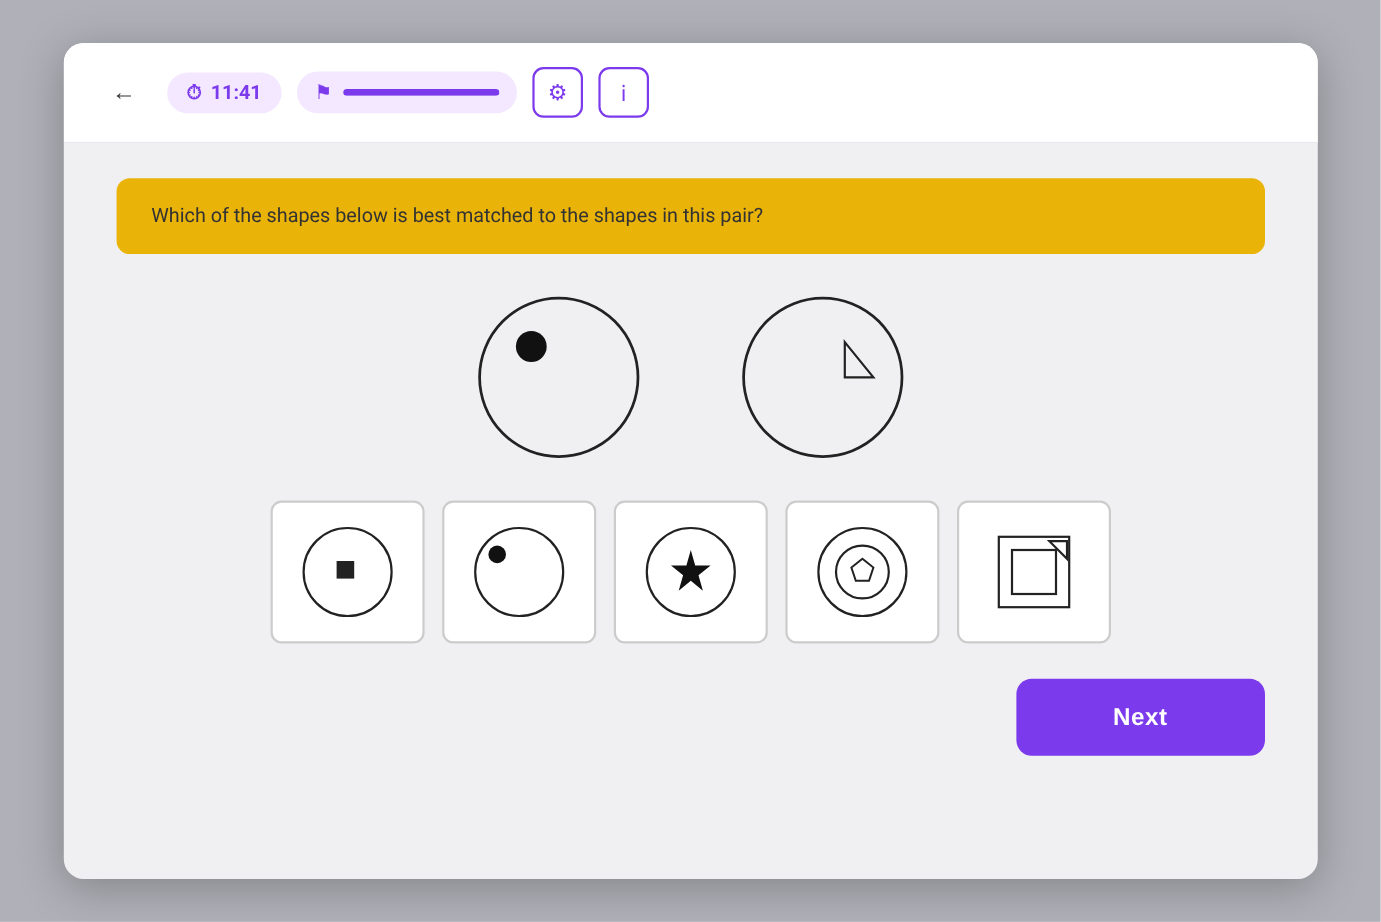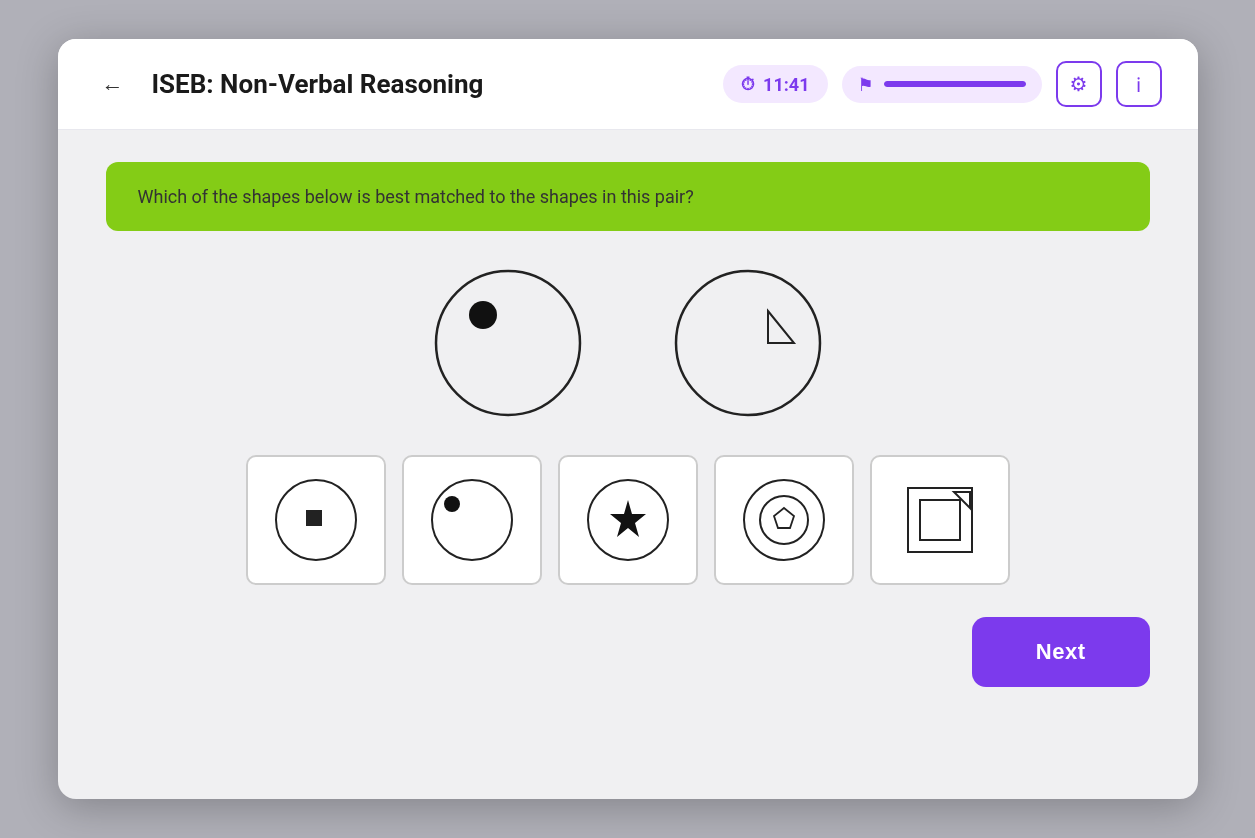--- a/index.html
+++ b/index.html
@@ -115,21 +115,21 @@
       justify-content: center;
       color: #7c3aed;
       font-size: 20px;
     }
 
     .main-content {
       padding: 32px 48px;
     }
 
     .question-box {
-      background: #84cc16;
+      background: #eab308;
       border-radius: 12px;
       padding: 24px 32px;
       margin-bottom: 32px;
       font-size: 18px;
       color: #333;
     }
 
     .shapes-area {
       display: flex;
       flex-direction: column;
@@ -183,37 +183,36 @@
       display: flex;
       justify-content: flex-end;
       margin-top: 32px;
     }
 
     .next-btn {
       background: #7c3aed;
       color: #fff;
       border: none;
       border-radius: 14px;
-      padding: 22px 64px;
+      padding: 22px 88px;
       font-size: 22px;
       font-weight: 700;
       cursor: pointer;
       letter-spacing: 0.5px;
     }
   </style>
 </head>
 <body>
 
 <div class="app-window">
 
   <div class="header">
     <button class="back-btn">
       <span>←</span>
     </button>
-    <h1 class="header-title">ISEB: Non-Verbal Reasoning</h1>
 
     <div class="header-controls">
 
       <div class="timer-badge">
         <span class="timer-icon">⏱</span>
         <span>11:41</span>
       </div>
 
       <div class="progress-bar-container">
         <span class="flag-icon">⚑</span>

